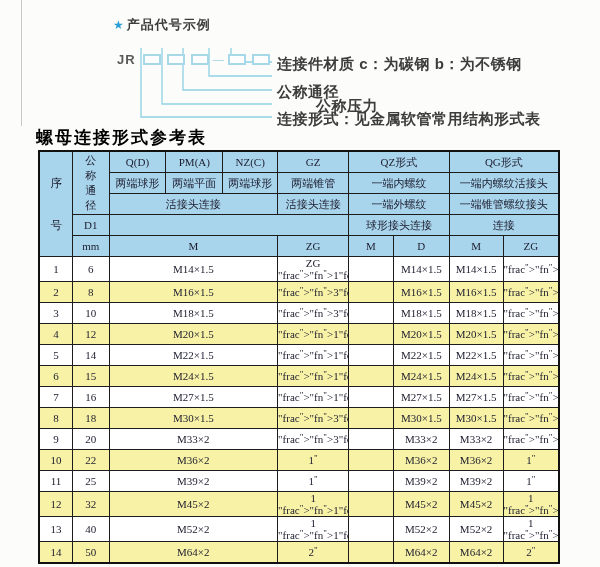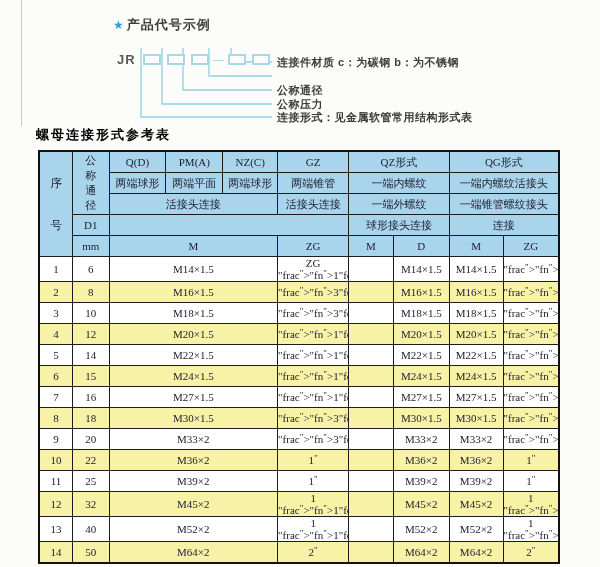--- a/index.html
+++ b/index.html
@@ -23,27 +23,27 @@
   .code-row{position:absolute;left:117px;top:52px;height:14px;display:flex;align-items:center;}
   .code-prefix{
     font-family:"Liberation Sans","DejaVu Sans",sans-serif;
     font-size:13px;font-weight:bold;color:#5a5a5a;margin-right:4px;letter-spacing:1px;
   }
   .code-box{display:inline-block;width:14px;height:7px;border:2px solid #a6d8e8;margin:0 3px;background:#fff;}
   .code-sep{color:#9fcfdf;font-weight:bold;margin:0 1px;font-size:11px;line-height:7px;}
   .diag-label{
     position:absolute;left:277px;
     font-family:"Liberation Sans","DejaVu Sans",sans-serif;
-    font-size:11px;font-weight:bold;color:#3d3d3d;white-space:nowrap;letter-spacing:0.5px;
+    font-size:15px;font-weight:bold;color:#3d3d3d;white-space:nowrap;letter-spacing:0.5px;
   }
 
   
   .table-title{
     position:absolute;left:36px;top:126px;
-    font-size:13px;font-weight:bold;color:#000;letter-spacing:2px;
+    font-size:17px;font-weight:bold;color:#000;letter-spacing:2px;
     font-family:"Liberation Serif","DejaVu Serif",serif;
   }
 
   
   table.spec{
     position:absolute;left:38px;top:150px;width:522px;
     border-collapse:collapse;table-layout:fixed;
     font-size:11px;
   }
   table.spec th,table.spec td{
@@ -87,21 +87,21 @@
     <span class="code-box"></span>
     <span class="code-box"></span>
     <span class="code-box"></span>
     <span class="code-sep">—</span>
     <span class="code-box"></span>
     <span class="code-box"></span>
   </div>
 
   <div class="diag-label" style="top:55px;">连接件材质  c：为碳钢  b：为不锈钢</div>
   <div class="diag-label" style="top:83px;">公称通径</div>
-  <div class="diag-label" style="top:97px;">公称压力</div>
+  <div class="diag-label" style="top:97px;margin-left:39px;">公称压力</div>
   <div class="diag-label" style="top:110px;">连接形式：见金属软管常用结构形式表</div>
 </div>
 
 <div class="table-title">螺母连接形式参考表</div>
 
 <table class="spec">
   <colgroup>
     <col style="width:33px">
       <col style="width:36px">
     <col style="width:56px">

